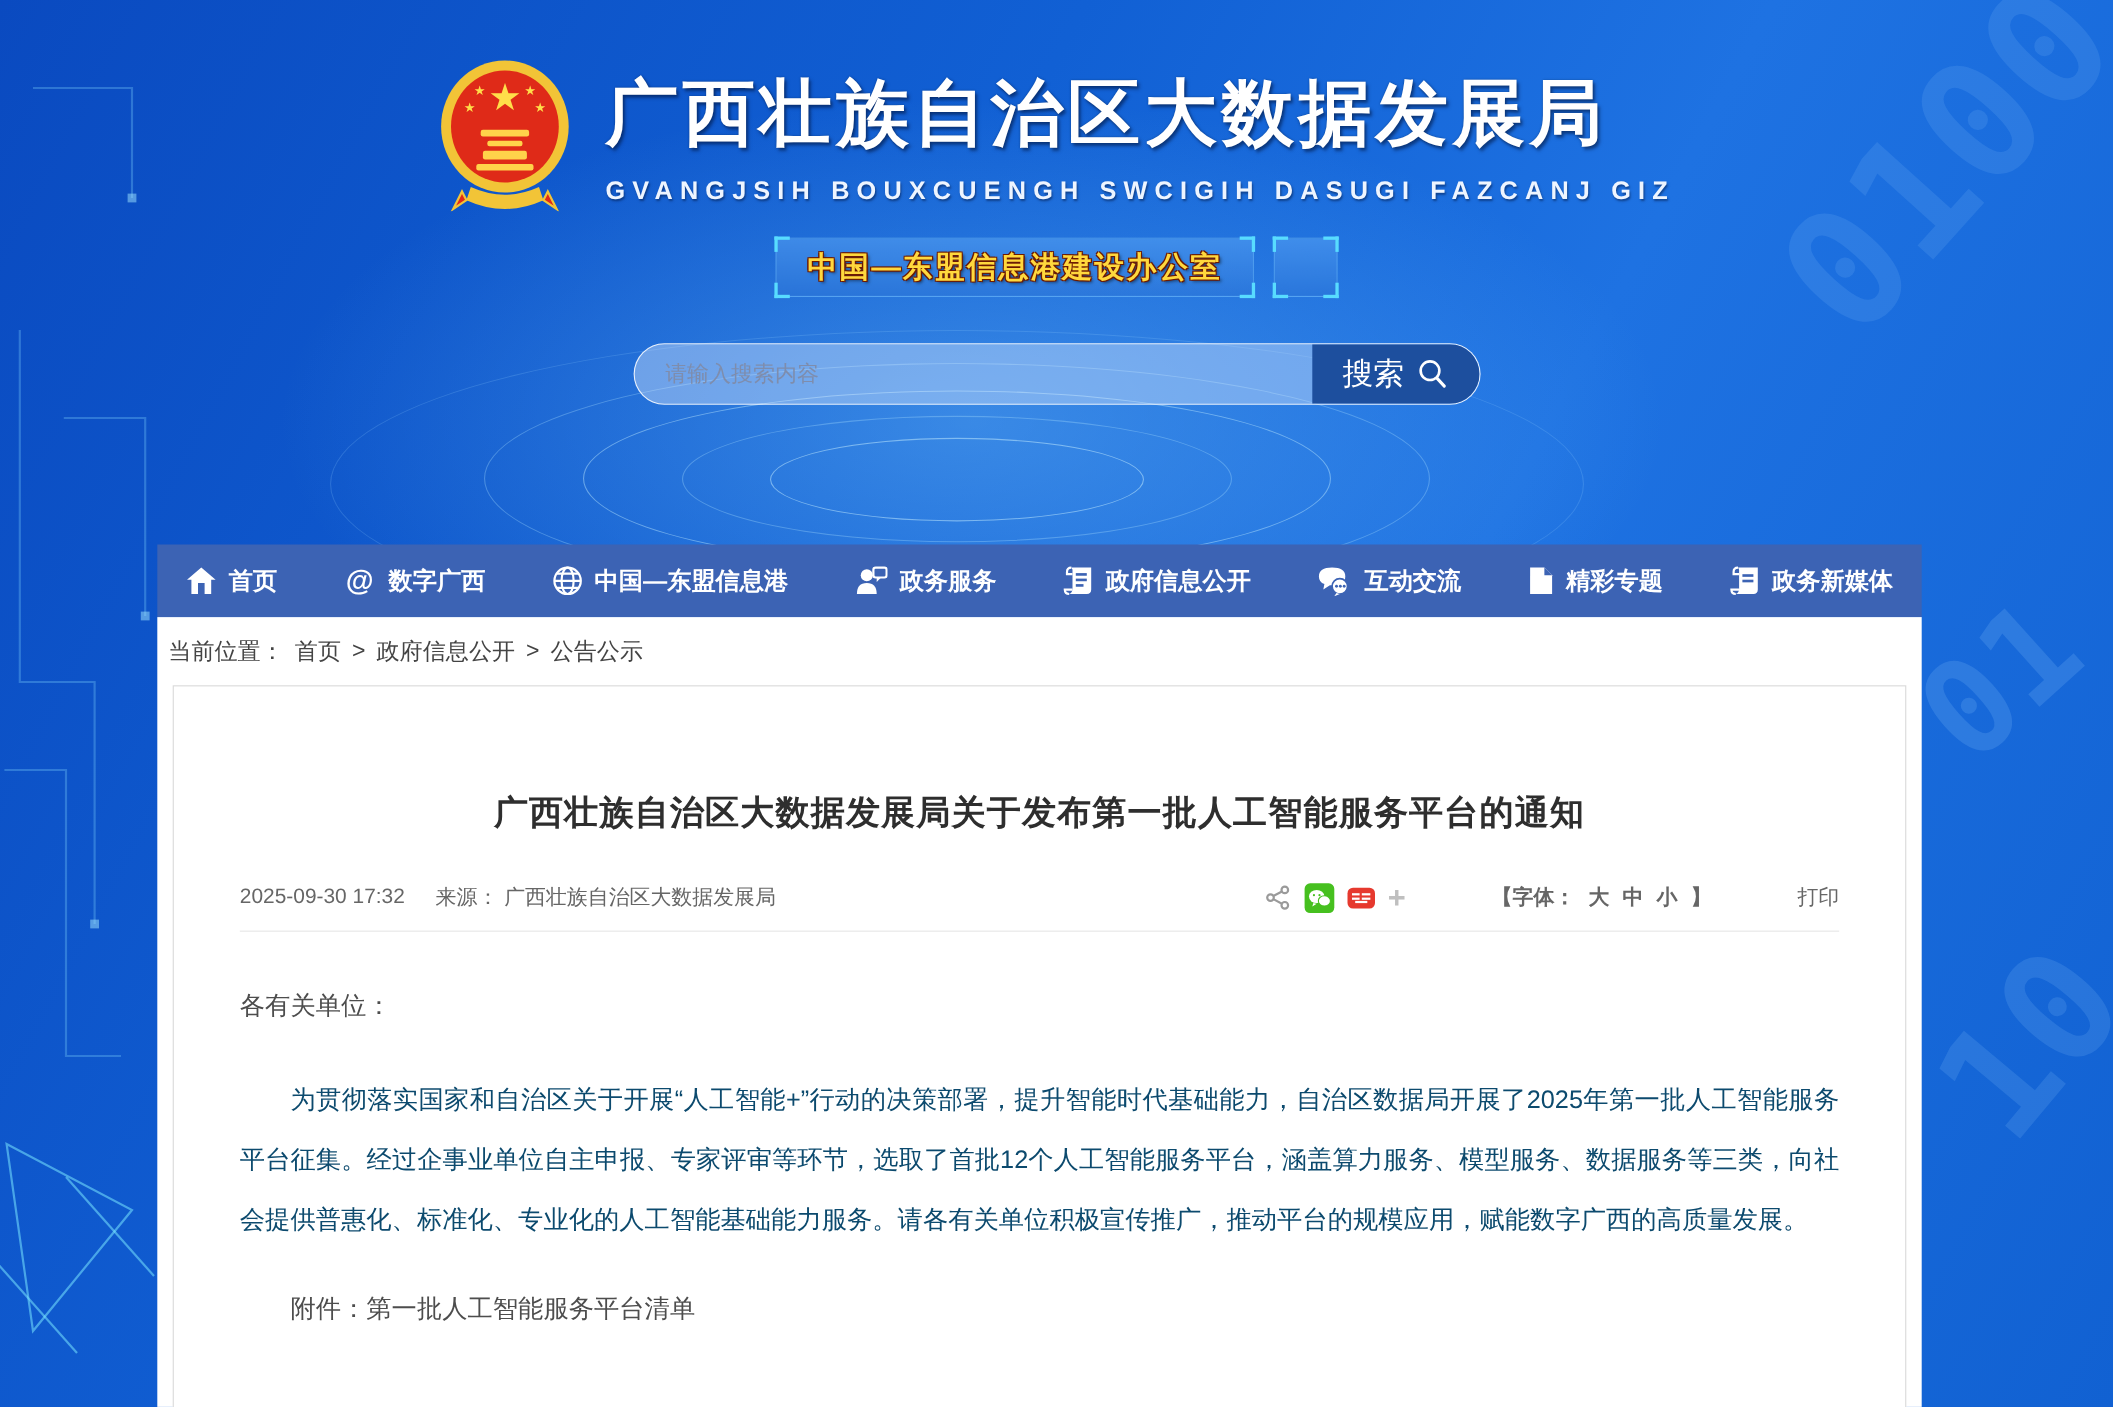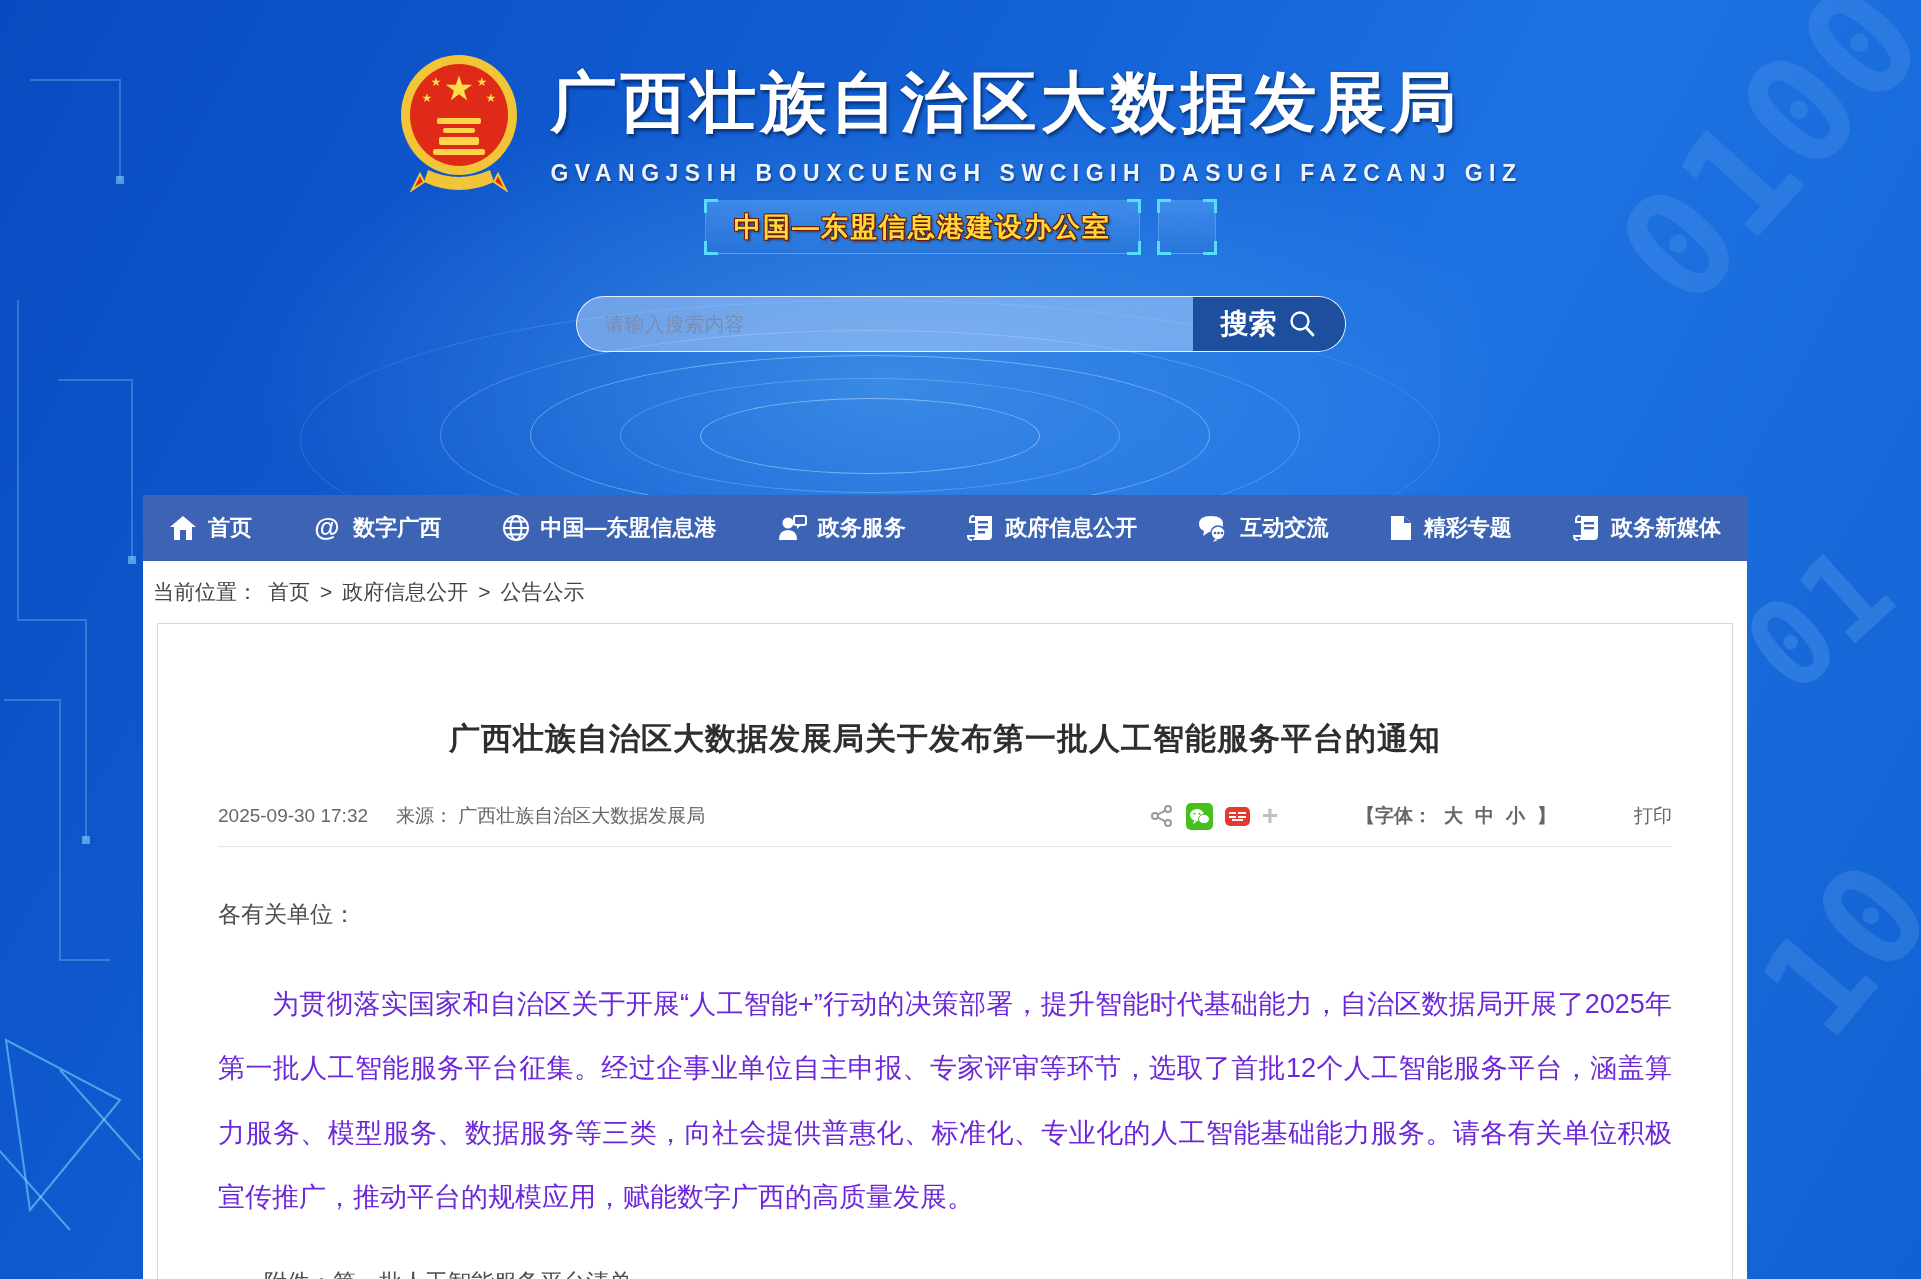--- a/index.html
+++ b/index.html
@@ -20,21 +20,21 @@
   .brand-row { display:flex; align-items:center; justify-content:center; gap:30px; padding-top:52px; }
   .site-title {
     color:#fff; font-size:66px; font-weight:900; letter-spacing:4px;
     text-shadow:2px 3px 3px rgba(0,20,60,.55), 0 0 2px rgba(0,0,0,.3);
     white-space:nowrap;
   }
   .site-subtitle {
     margin-top:12px; color:#eef5ff; font-size:23px; font-weight:bold; letter-spacing:6.5px;
     text-shadow:1px 2px 2px rgba(0,20,60,.5); white-space:nowrap;
   }
-  .banner-row { display:flex; justify-content:center; gap:18px; margin-top:8px; }
+  .banner-row { display:flex; justify-content:center; gap:18px; margin-top:24px; }
   .banner-btn {
     position:relative; padding:8px 28px; cursor:pointer;
     background:linear-gradient(180deg, rgba(96,170,248,.48), rgba(44,116,214,.48));
     border:1px solid rgba(120,200,255,.35);
   }
   .banner-btn span.lbl {
     color:#ffd83d; font-size:27px; font-weight:900; letter-spacing:2px; white-space:nowrap;
     text-shadow:1px 1px 0 #6e1a02,-1px 1px 0 #6e1a02,1px -1px 0 #6e1a02,-1px -1px 0 #6e1a02,2px 2px 3px rgba(0,0,0,.55);
   }
   .corner { position:absolute; width:14px; height:14px; border:0 solid #58dcff; }
@@ -47,21 +47,21 @@
     width:770px; height:56px; border:1px solid rgba(255,255,255,.85); border-radius:28px;
     overflow:hidden; display:flex; background:rgba(215,232,255,.42); backdrop-filter:none;margin-top:20px;
   }
   .search-input {
     flex:1; border:none; outline:none; background:transparent; padding:0 28px;
     font-size:20px; color:#23395e; font-family:inherit;
   }
   .search-input::placeholder { color:#7e8dad; }
   .search-btn {
     width:152px; height:100%; border:none; cursor:pointer; background:#1d4f9e;
-    color:#fff; font-size:28px; font-weight:bold; font-family:inherit;
+    color:#fff; font-size:28px; font-weight:normal; font-family:inherit;
     display:flex; align-items:center; justify-content:center; gap:10px;
   }
   
   .nav {
     position:absolute; top:495px; left:143px; width:1604px; height:66px; z-index:3;
     background:#3c63b4; display:flex; align-items:center; justify-content:space-between; padding:0 26px;
   }
   .nav-item { display:flex; align-items:center; gap:11px; cursor:pointer; color:#fff; white-space:nowrap; }
   .nav-item .lbl { font-size:22px; font-weight:bold; }
   .nav-item svg { display:block; }
@@ -79,21 +79,21 @@
   .icon-badge { width:27px; height:27px; border-radius:5px; display:flex; align-items:center; justify-content:center; }
   .wechat-bg { background:#46c01f; }
   .red-bg { background:#e6392e; }
   .plus-glyph { color:#bfbfbf; font-size:28px; font-weight:bold; line-height:1; }
   .font-group { display:flex; align-items:center; gap:12px; color:#666;font-weight:bold; }
   .font-group .sz { cursor:pointer; }
   .print-label { cursor:pointer; color:#666; }
   .divider { border-bottom:1px solid #e5e5e5; margin-top:16px; }
   .salutation { margin-top:52px; font-size:23px; color:#4d4d4d; }
   .body-paragraph {
-    margin-top:42px; font-size:27px; color:#6d28d9; line-height:2.38;
+    margin-top:42px; font-size:23px; color:#0c4a6e; line-height:2.38;
     text-indent:2em; text-align:justify;
   }
   .attachment { margin-top:38px; font-size:23px; color:#4d4d4d; text-indent:2em; cursor:pointer; }
 </style>
 </head>
 <body>
 
 <div class="page">
 
   <div class="ring" style="left:440px;top:330px;width:860px;height:210px;"></div>

